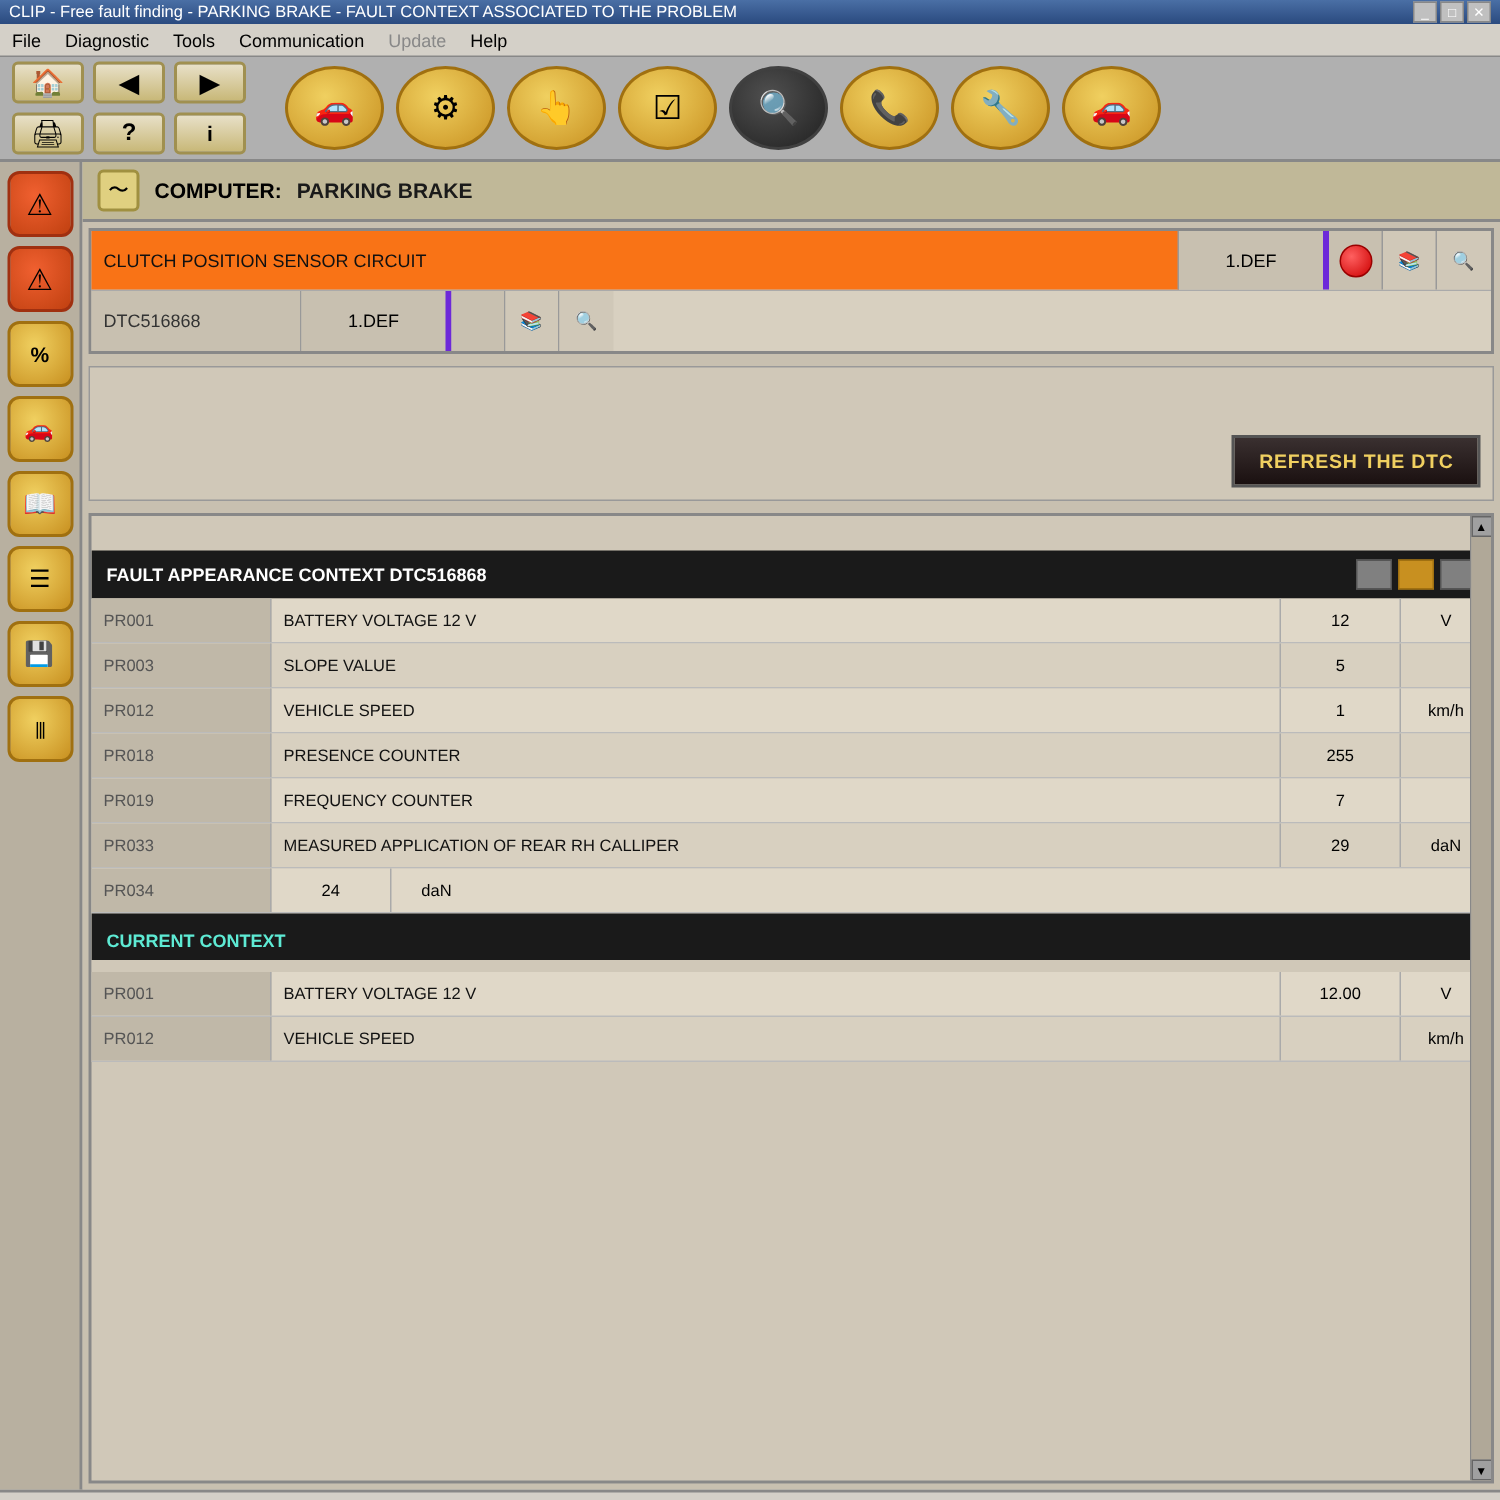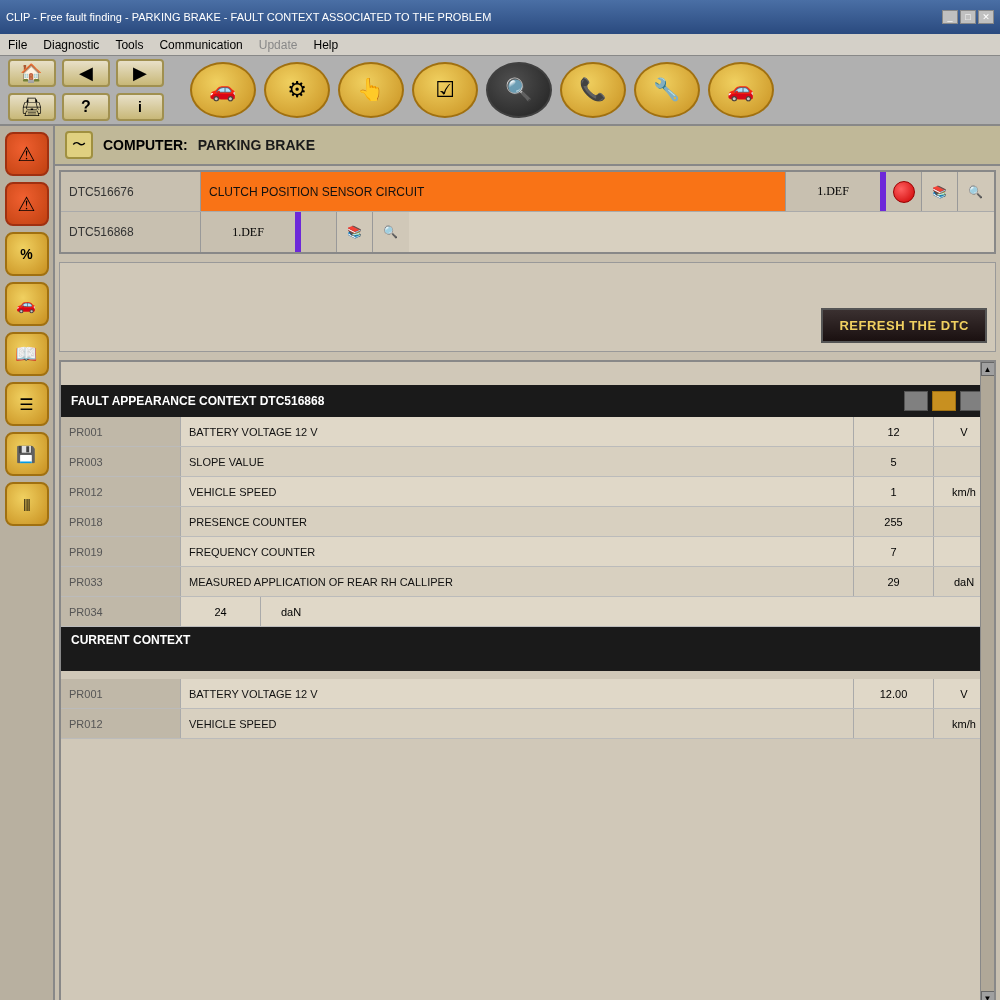--- a/index.html
+++ b/index.html
@@ -7,21 +7,21 @@
 
     
     .title-bar {
       background: linear-gradient(to bottom, #4a6fa5, #2a4a7f);
       color: white;
       padding: 3px 6px;
       font-size: 11px;
       display: flex;
       justify-content: space-between;
       align-items: center;
-      height: 34px;
+      height: 16px;
     }
     .title-bar-buttons { display: flex; gap: 2px; }
     .title-btn {
       width: 16px; height: 14px;
       background: #c0c0c0;
       border: 1px solid #888;
       font-size: 9px;
       display: flex; align-items: center; justify-content: center;
       cursor: pointer;
     }
@@ -163,23 +163,23 @@
       border-right: 1px solid #999;
       height: 100%;
       display: flex; align-items: center;
     }
     .dtc-status {
       width: 100px;
       background: #c8c0b0;
       padding: 4px 8px;
       font-size: 12px;
       text-align: center;
-      border-right: 6px solid #6d28d9;
+      border-right: 4px solid #6d28d9;
       height: 100%;
-      display: flex; align-items: center; justify-content: center; font-family: Liberation Serif, serif;
+      display: flex; align-items: center; justify-content: center;
     }
     .dtc-indicator {
       width: 36px;
       display: flex; align-items: center; justify-content: center;
       height: 100%;
       background: #c8c0b0;
       border-right: 1px solid #999;
     }
     .red-dot {
       width: 22px; height: 22px;
@@ -287,26 +287,26 @@
     .ctx-unit {
       width: 60px;
       padding: 4px 8px;
       font-size: 11px;
       text-align: center;
       display: flex; align-items: center; justify-content: center;
     }
 
     .section-header {
       background: #1a1a1a;
-      color: #ffffff;
+      color: #5eead4;
       padding: 6px 10px;
       font-size: 12px;
       font-weight: bold;
-      height: 44px;
-      display: flex; align-items: flex-start;
+      height: 31px;
+      display: flex; align-items: flex-end;
     }
 
     
     .status-bar {
       background: #d4d0c8;
       border-top: 2px solid #888;
       height: 28px;
       display: flex;
       align-items: center;
       font-size: 11px;
@@ -400,21 +400,20 @@
 
     <div class="computer-header">
       <div class="computer-icon">〜</div>
       <span style="font-weight:bold;font-size:14px;">COMPUTER:</span>
       <span style="font-weight:bold;font-size:14px;color:#1a1a1a;">PARKING BRAKE</span>
     </div>
 
     <div class="dtc-section">
 
       <div class="dtc-row">
-        <div class="dtc-code">DTC516676</div>
         <div class="dtc-desc">CLUTCH POSITION SENSOR CIRCUIT</div>
         <div class="dtc-status">1.DEF</div>
         <div class="dtc-indicator">
           <div class="red-dot"></div>
         </div>
         <div class="dtc-action-btn">📚</div>
         <div class="dtc-action-btn2">🔍</div>
       </div>
 
       <div class="dtc-row">

